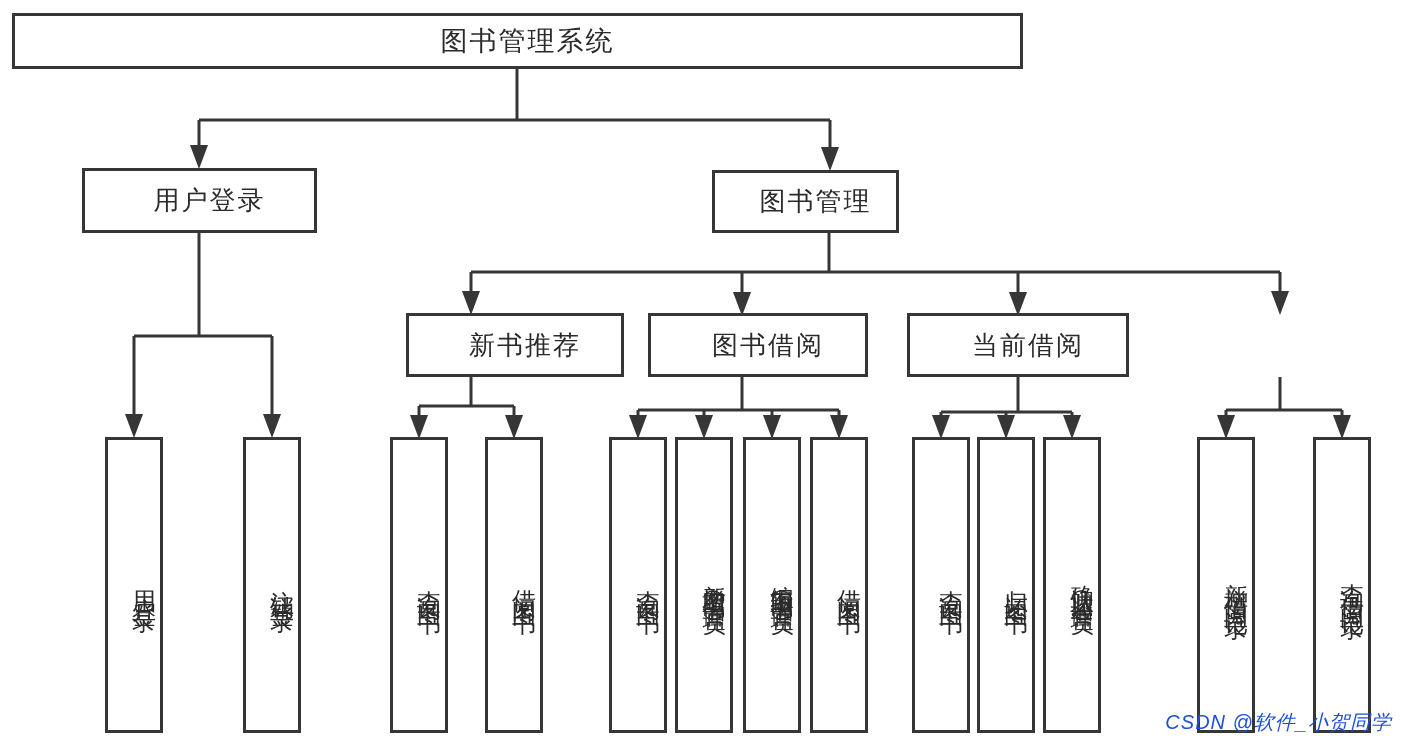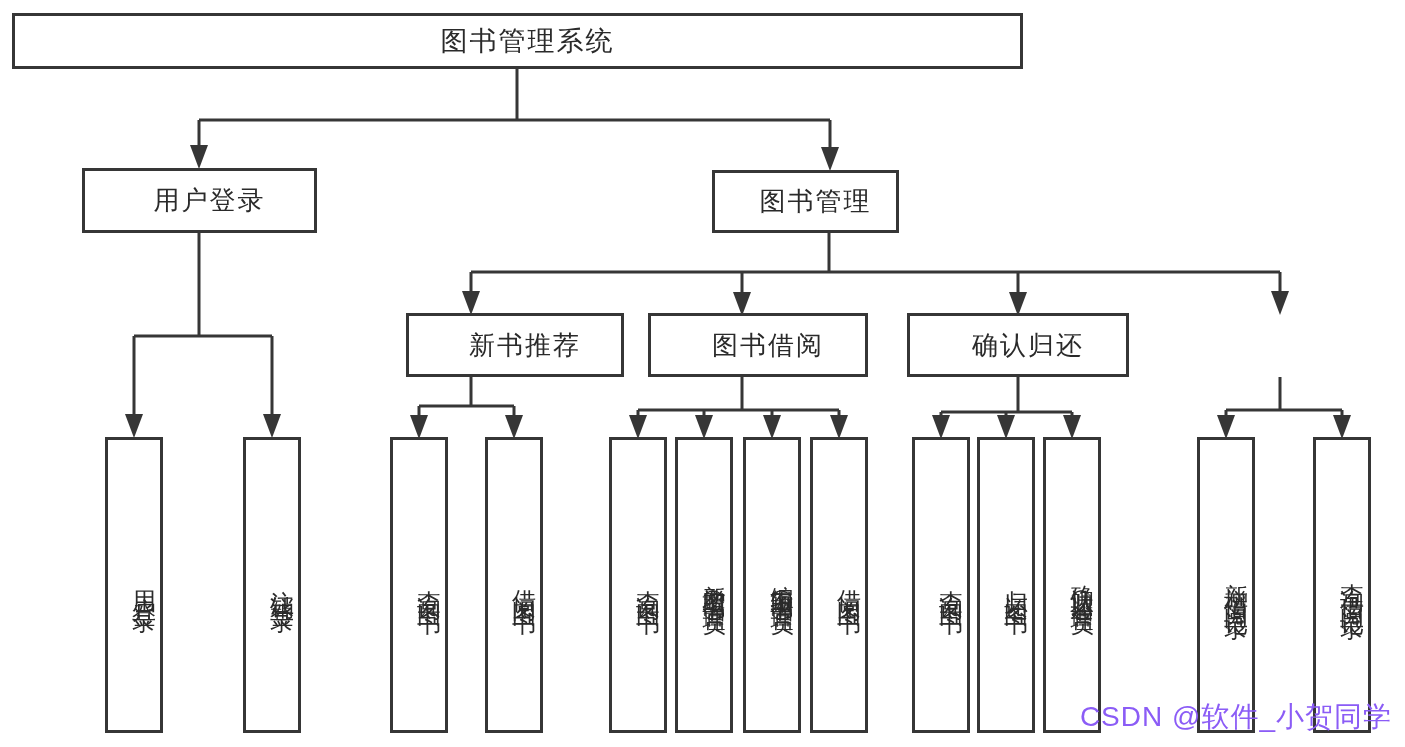--- a/index.html
+++ b/index.html
@@ -15,22 +15,22 @@
   .node span{letter-spacing:2px;}
   .root{left:12px;top:13px;width:1011px;height:56px;font-size:27px;}
   .lvl{font-size:26px;}
   .leaf{top:437px;width:58px;height:296px;}
   .leaf span{
     writing-mode:vertical-rl;text-orientation:mixed;white-space:nowrap;
     font-size:24px;letter-spacing:7px;line-height:1;
   }
   .leaf.long span{font-size:23px;letter-spacing:4px;}
   .watermark{
-    position:absolute;right:13px;bottom:11px;font-size:28px;letter-spacing:1px;
-    color:#8b5cf6;z-index:5;white-space:nowrap;
+    position:absolute;right:13px;bottom:11px;font-size:20px;letter-spacing:1px;
+    color:#1d4ed8;z-index:5;white-space:nowrap;font-style:italic;
   }
 </style>
 </head>
 <body>
 
 <div id="stage">
 
   <svg id="wires" viewBox="0 0 1405 747" xmlns="http://www.w3.org/2000/svg">
     <g stroke="#363636" stroke-width="3" fill="none">
 
@@ -82,21 +82,21 @@
     <span>图书管理</span>
   </div>
 
   <div class="node lvl" style="left:362px;top:313px;width:218px;height:64px;margin-left:44px;">
     <span>新书推荐</span>
   </div>
   <div class="node lvl" style="left:648px;top:313px;width:220px;height:64px;">
     <span>图书借阅</span>
   </div>
   <div class="node lvl" style="left:907px;top:313px;width:222px;height:64px;">
-    <span>确认归还</span>
+    <span>当前借阅</span>
   </div>
 
   <div class="node leaf" style="left:105px;">
     <span>用户登录</span>
   </div>
   <div class="node leaf" style="left:243px;">
     <span>注销登录</span>
   </div>
   <div class="node leaf" style="left:390px;">
     <span>查询图书</span>

